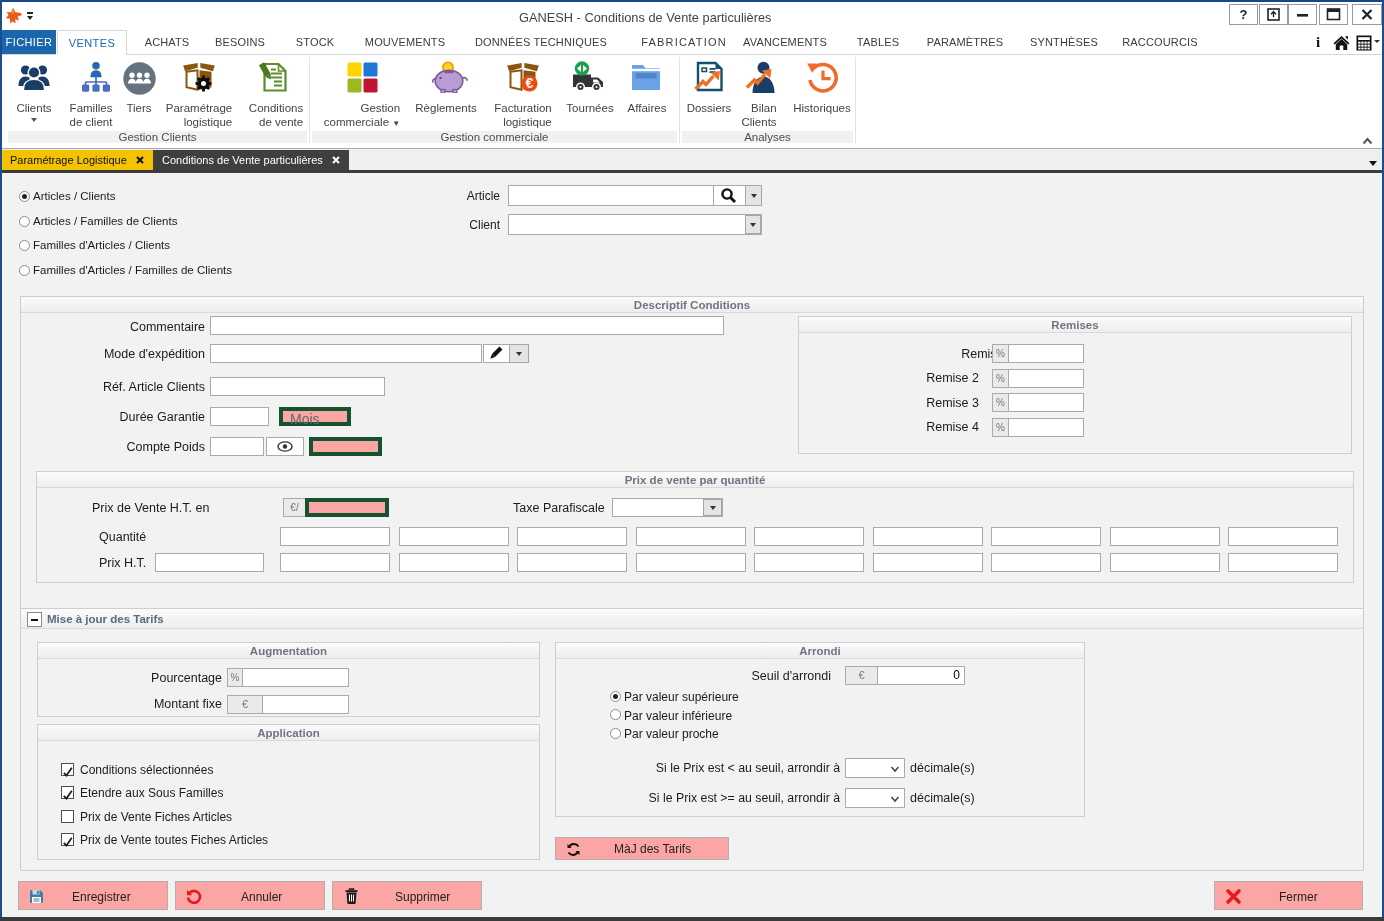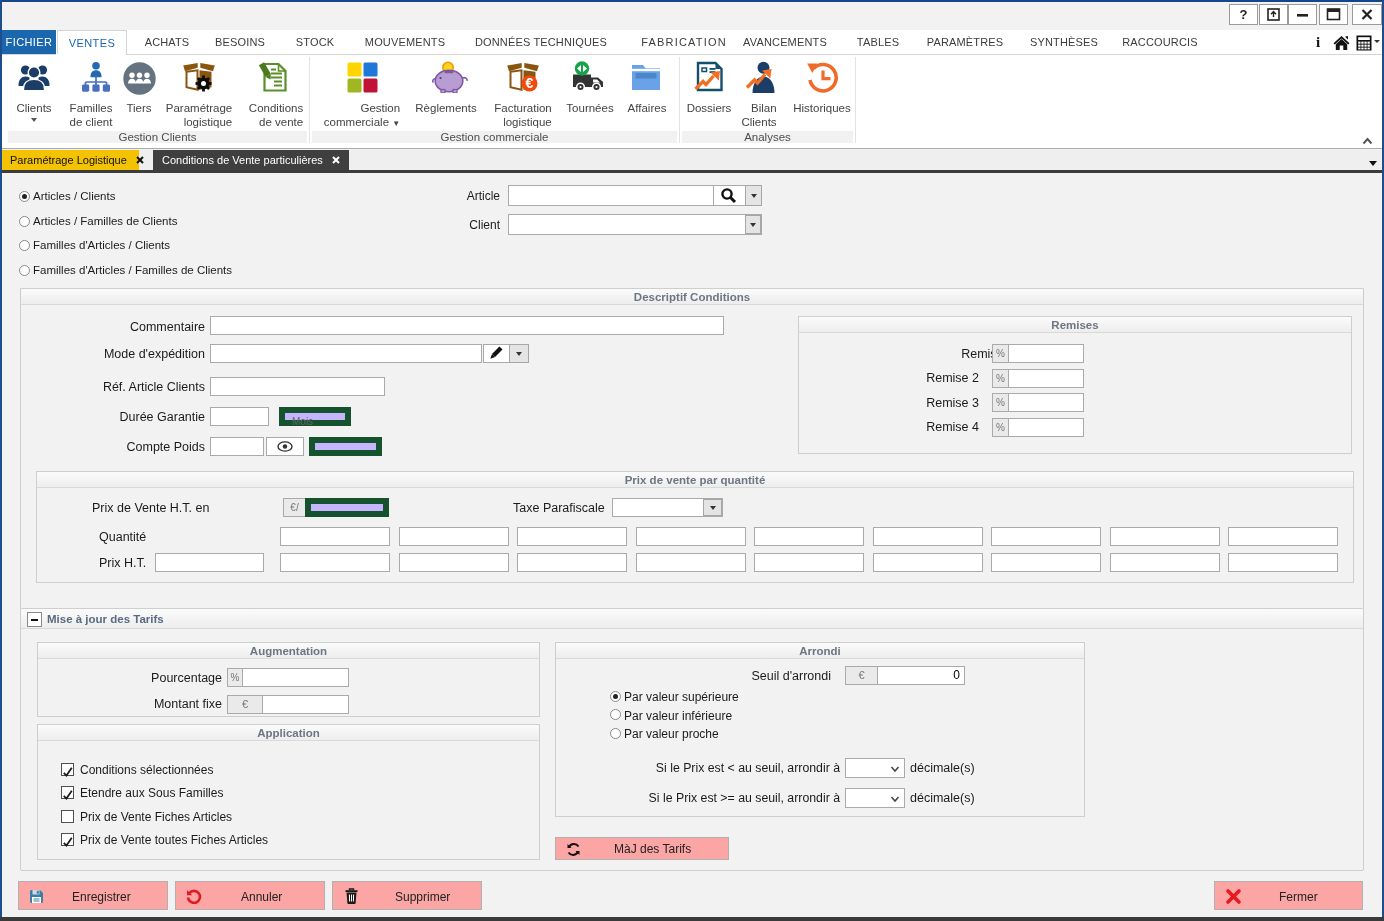--- a/index.html
+++ b/index.html
@@ -21,42 +21,51 @@
 .mitem{position:absolute;top:0;height:24px;line-height:24px;font-size:11px;color:#3c3c3c;letter-spacing:0.15px;transform:translateX(-50%);white-space:nowrap}
 
 .ribbon{position:absolute;left:2px;top:54px;width:1380px;height:95px;background:#fff;border-top:1px solid #d5d5d5;border-bottom:1px solid #ababab}
 .ribbon .notch{position:absolute;left:54px;top:-1px;width:70px;height:1px;background:#fff}
 .ricon{position:absolute;top:6px;width:32px;height:32px}
 .rlbl{position:absolute;top:46px;transform:translateX(-50%);font-size:11.5px;color:#444;text-align:right;line-height:14px;white-space:nowrap}
 .gbar{position:absolute;top:76px;height:12px;background:#f1f1f1;color:#4d4d4d;font-size:11.5px;text-align:center;line-height:12px}
 .gsep{position:absolute;top:2px;height:86px;width:1px;background:#e3e3e3}
 
 .tabstrip{position:absolute;left:0px;top:150px;width:1384px;height:20px;background:#efefef}
-.tab1{position:absolute;left:0;top:0;width:139px;height:20px;background:#f3c200;color:#111;font-size:11px;line-height:20px}
+.tab1{position:absolute;left:0;top:0;width:153px;height:20px;background:#f3c200;color:#111;font-size:11px;line-height:20px}
 .tab2{position:absolute;left:153px;top:0;width:196px;height:20px;background:#3f3f3f;color:#fff;font-size:11px;line-height:20px}
 .darkline{position:absolute;left:0;top:170px;width:1384px;height:3px;background:#3c3c3c}
 
 .inp{position:absolute;background:#fff;border:1px solid #aaaaaa}
-.dis{position:absolute;background:#c4b5fd;border:6px solid #14532d;color:#666;font-size:10px}
+.dis{position:absolute;background:#fca5a5;border:4px solid #14532d;color:#666;font-size:14px}
 .pfx{position:absolute;background:#eaeaea;border:1px solid #aaaaaa;border-right:none;color:#777;font-size:10px;text-align:center}
 .lblr{position:absolute;text-align:right;font-size:12.5px;color:#1b1b1b;white-space:nowrap}
 .lbll{position:absolute;text-align:center;font-size:12.5px;color:#1b1b1b;white-space:nowrap}
 .grp{position:absolute;border:1px solid #cecece}
 .ghdr{position:absolute;left:0;right:0;top:0;height:16px;background:linear-gradient(#fbfbfb,#ededed);border-bottom:1px solid #d9d9d9;text-align:center;font-weight:bold;color:#6e7683;font-size:11.5px;line-height:16px}
 .radio{position:absolute;width:11px;height:11px;border:1px solid #8a8a8a;border-radius:50%;background:#fff}
 .radio.sel::after{content:"";position:absolute;left:2px;top:2px;width:5px;height:5px;border-radius:50%;background:#222}
 .cb{position:absolute;width:13px;height:13px;border:1px solid #4f4f4f;background:#fff}
 .ddbtn{position:absolute;background:#e4e4e4;border:1px solid #a6a6a6}
 .tri{position:absolute;width:0;height:0;border-left:3.5px solid transparent;border-right:3.5px solid transparent;border-top:4px solid #333}
 .btn{position:absolute;background:#fca5a5;border:1px solid #b0b0b0;font-size:12px;color:#222}
 </style>
 </head>
 <body>
 <div class="page">
 
+<div class="titlebar">
+ <svg class="abs" style="left:2px;top:4px" width="20" height="20" viewBox="0 0 22 22">
+  <path d="M10 2 L12.5 7 L18 7.5 L20 10 L15 11.5 L16.5 16 L12 14.5 L13 19 L9 17 L7 19.5 L6.5 14 L2 13.5 L5 10 L3 6.5 L8 7 Z" fill="#e85d13"></path>
+  <path d="M10 3 L11.5 7.5 L9 9 L7.5 6.5 Z" fill="#f08648"></path>
+ </svg>
+ <div class="abs" style="left:25px;top:10px;width:6px;height:2px;background:#222"></div>
+ <div class="tri abs" style="left:24.5px;top:14px;border-left-width:3.5px;border-right-width:3.5px;border-top-width:4px;border-top-color:#222"></div>
+ <div class="title-txt">GANESH - Conditions de Vente particulières</div>
+</div>
 <div class="tbtn" style="left:1229px"><svg width="27" height="19" viewBox="0 0 27 19">
         <text x="13.5" y="14" font-size="13" font-weight="bold" fill="#222" text-anchor="middle" font-family="Liberation Sans">?</text>
       </svg></div>
 <div class="tbtn" style="left:1259px"><svg width="27" height="19" viewBox="0 0 27 19">
         <rect x="8" y="4" width="11" height="11" fill="none" stroke="#222" stroke-width="1.6"></rect>
         <path d="M13.5 12 L13.5 7 M11 9.2 L13.5 6.6 L16 9.2" stroke="#222" stroke-width="1.4" fill="none"></path>
       </svg></div>
 <div class="tbtn" style="left:1288px"><svg width="27" height="19" viewBox="0 0 27 19">
         <rect x="8" y="9" width="11" height="2.6" fill="#222"></rect>
       </svg></div>
@@ -297,21 +306,21 @@
       </svg></div>
 <div class="ddbtn" style="left:745px;top:185px;width:17px;height:21px">
       <div class="tri" style="left:4.5px;top:8px"></div>
     </div>
 <div class="lblr" style="left:400px;top:218px;width:100px;font-size:12px">Client</div>
 <div class="inp" style="left:508px;top:214px;width:254px;height:21px"></div>
 <div class="ddbtn" style="left:745px;top:215px;width:16px;height:19px">
       <div class="tri" style="left:4px;top:7px"></div>
     </div>
 
-<div class="grp" style="left:20px;top:288px;width:1344px;height:326px">
+<div class="grp" style="left:20px;top:296px;width:1344px;height:326px">
   <div class="ghdr">Descriptif Conditions</div>
 </div>
 <div class="lblr" style="left:55px;top:320px;width:150px">Commentaire</div>
 <div class="inp" style="left:210px;top:316px;width:514px;height:19px"></div>
 <div class="lblr" style="left:55px;top:347px;width:150px">Mode d'expédition</div>
 <div class="inp" style="left:210px;top:344px;width:272px;height:19px"></div>
 <div class="inp" style="left:483px;top:344px;width:27px;height:19px"><svg width="25" height="17" viewBox="0 0 25 17">
         <g transform="rotate(45 12 8)">
           <rect x="9.8" y="1" width="4.4" height="10.5" fill="#111"></rect>
           <path d="M9.8 11.5 12 16 14.2 11.5Z" fill="#111"></path>

